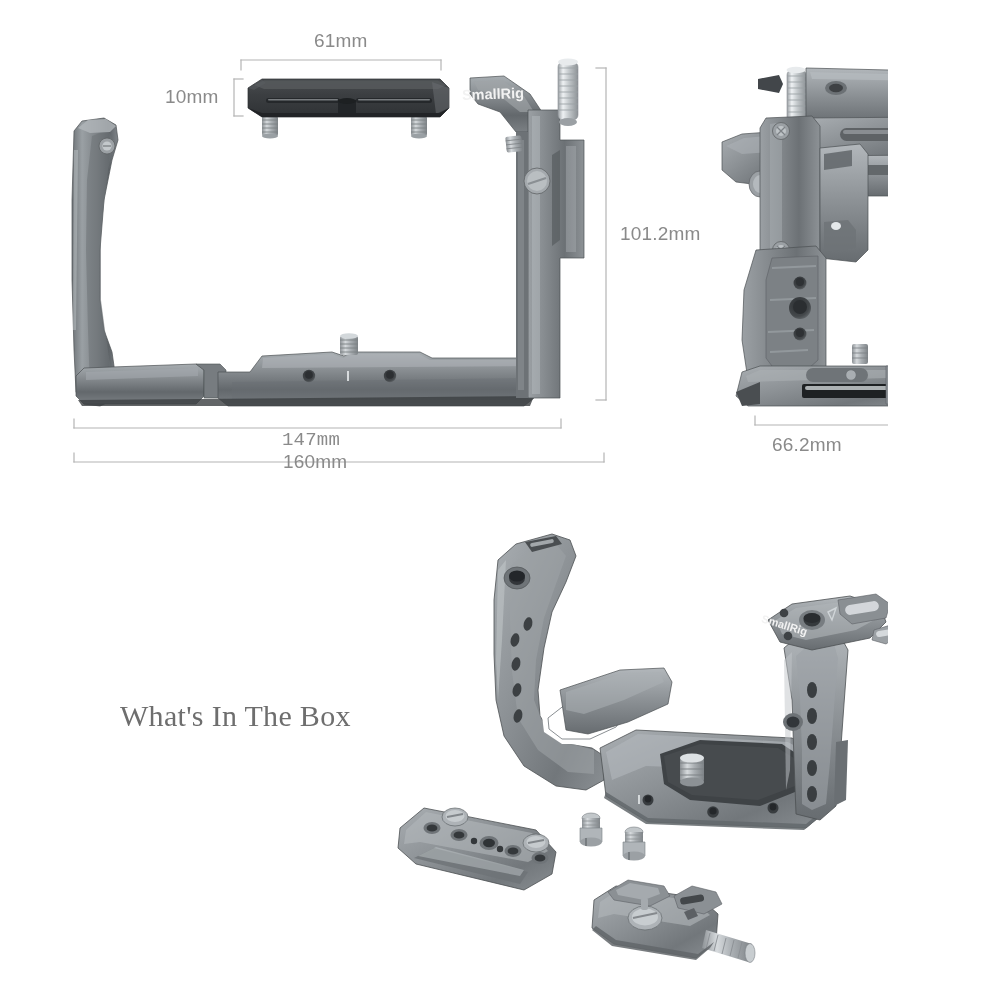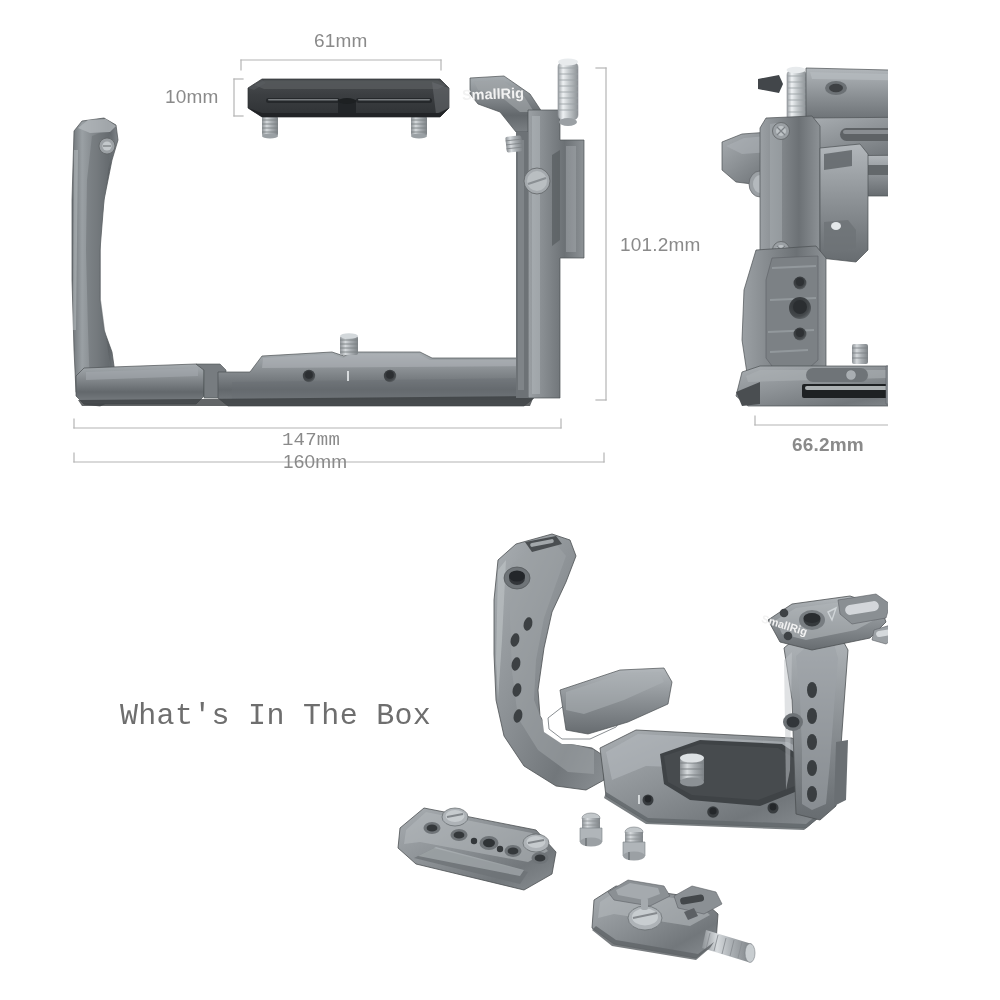--- a/index.html
+++ b/index.html
@@ -24,21 +24,21 @@
     color: #8a8a8a;
     font-size: 19px;
     font-family: "Liberation Sans", sans-serif;
     white-space: nowrap;
     letter-spacing: 0.2px;
   }
   .box-title {
     position: absolute;
     color: #6e6e6e;
     font-size: 30px;
-    font-family: Liberation Mono, monospace;
+    font-family: Liberation Serif, serif;
     white-space: nowrap;
     letter-spacing: 0.3px;
   }
   .svg-layer {
     position: absolute;
     top: 0;
     left: 0;
     width: 1000px;
     height: 1000px;
   }
@@ -598,27 +598,27 @@
       <path d="M596 926 L616 940 L698 954 L714 942 L710 948 L696 960 L612 946 L592 930 Z" fill="#61666a" opacity="0.85"></path>
 
       <path d="M684 912 L694 908 L698 916 L688 920 Z" fill="#5c6064"></path>
     </g>
   </svg>
 
   <div class="dim-label" style="left:314px; top:30px;">61mm</div>
 
   <div class="dim-label" style="left:165px; top:86px;text-align:right;">10mm</div>
 
-  <div class="dim-label" style="left:620px; top:234px;">101.2mm</div>
+  <div class="dim-label" style="left:620px; top:223px;">101.2mm</div>
 
   <div class="dim-label" style="left:282px; top:429px;font-family:Liberation Mono, monospace;">147mm</div>
 
   <div class="dim-label" style="left:283px; top:451px;">160mm</div>
 
-  <div class="dim-label" style="left:792px; top:434px;font-weight:bold;">66.2mm</div>
+  <div class="dim-label" style="left:772px; top:434px;">66.2mm</div>
 
   <div class="box-title" style="left:120px; top:699px;">What's In The Box</div>
 
   <div class="brand-text" style="left:462px; top:86px; font-size:14.5px; transform:rotate(-2deg);">SmallRig</div>
 
   <div class="brand-text" style="left:761px; top:619px; font-size:11px; transform:rotate(17deg);">SmallRig</div>
 
 </div>
 
 </body></html>

